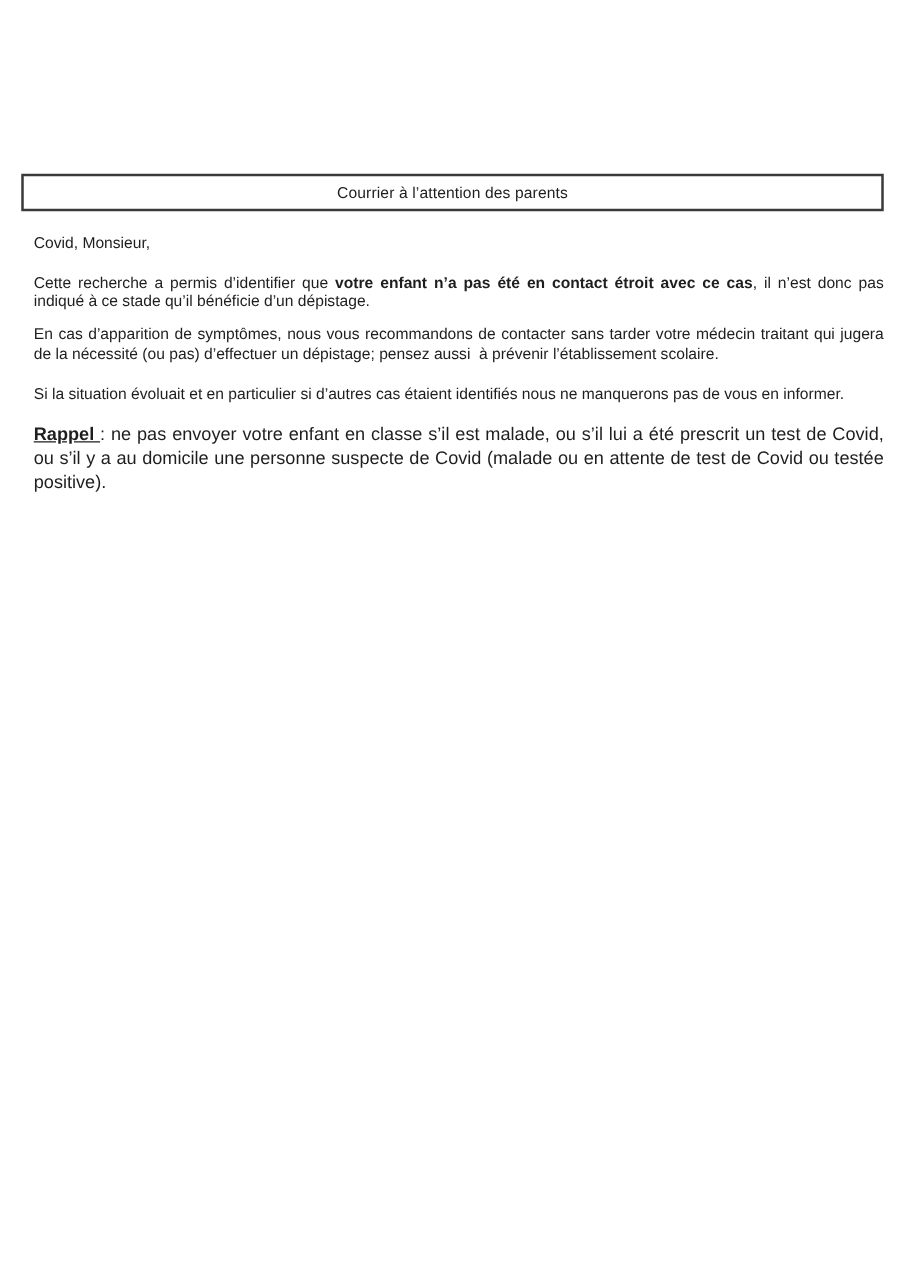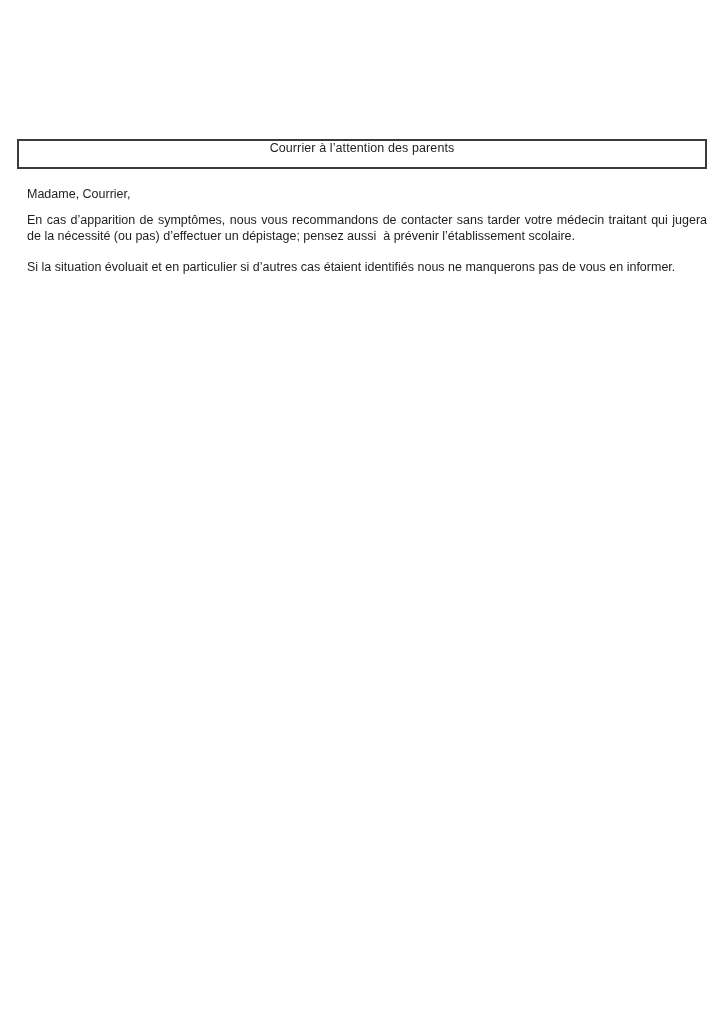--- a/index.html
+++ b/index.html
@@ -24,21 +24,21 @@
   }
   .title-box {
     position: absolute;
     left: 17px;
     right: 17px;
     top: 139px;
     height: 30px;
     box-sizing: border-box;
     border: 2px solid var(--border, #3a3a3a);
     display: flex;
-    align-items: flex-start;
+    align-items: center;
     justify-content: center;
     font-size: 12.5px;
     letter-spacing: 0.1px;
   }
   .content {
     position: absolute;
     left: 27px;
     top: 187px;
     width: 680px;
     font-size: 12.5px;
@@ -66,25 +66,27 @@
 <body>
 
 <div class="page">
 
   <div class="title-box">
       <span>Courrier à l’attention des parents</span>
     </div>
 
   <div class="content">
 
-    <p class="para">Madame, Courrier,</p>
+    <p class="para">Covid, Monsieur,</p>
 
 
 
+    <p class="para"><span>Cette recherche a permis d’identifier que </span><span class="b">votre enfant n’a pas été en contact étroit avec ce cas</span><span>, il n’est donc pas indiqué à ce stade qu’il bénéficie d’un dépistage.</span></p>
 
     <p class="para no-gap">En cas d’apparition de symptômes, nous vous recommandons de contacter sans tarder votre médecin traitant qui jugera de la nécessité (ou pas) d’effectuer un dépistage; pensez aussi  à prévenir l’établissement scolaire.</p>
 
     <p class="para">Si la situation évoluait et en particulier si d’autres cas étaient identifiés nous ne manquerons pas de vous en informer.</p>
 
+    <p class="para rappel"><span class="rappel-label">Rappel </span><span>: ne pas envoyer votre enfant en classe s’il est malade, ou s’il lui a été prescrit un test de Covid, ou s’il y a au domicile une personne suspecte de Covid (malade ou en attente de test de Covid ou testée positive).</span></p>
 
   </div>
 
 </div>
 
 </body></html>

